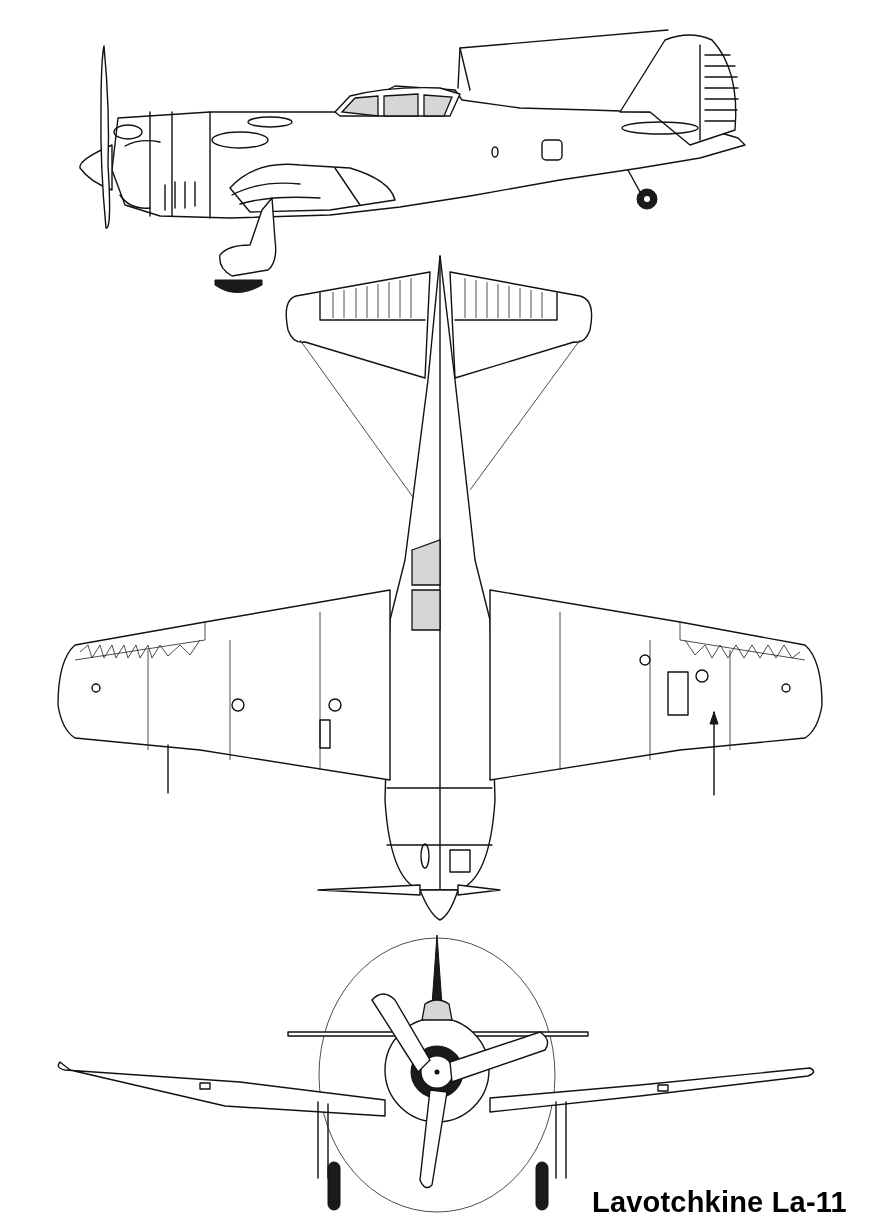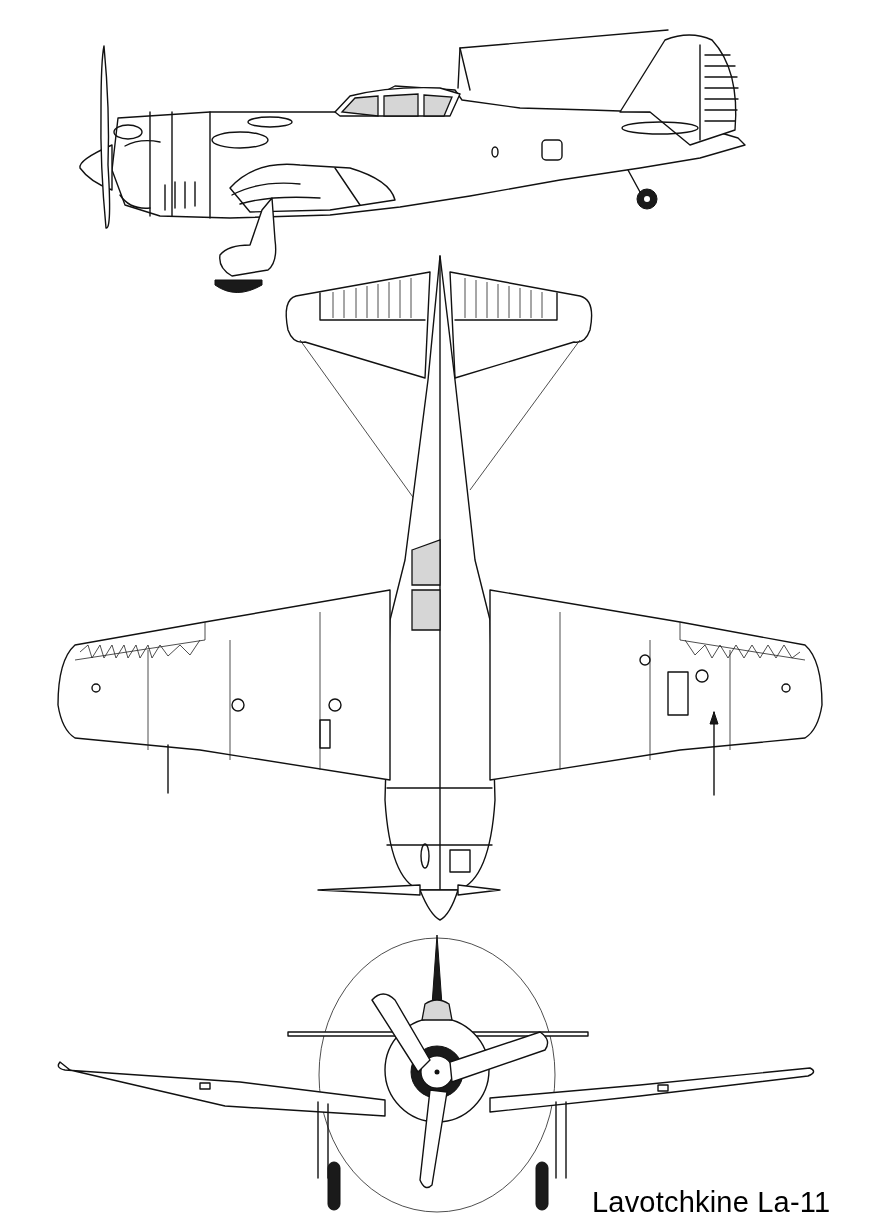--- a/index.html
+++ b/index.html
@@ -4,21 +4,21 @@
 <style>
   html,body{margin:0;padding:0;background:#ffffff;}
   body{width:873px;height:1229px;position:relative;overflow:hidden;font-family:"Liberation Sans",sans-serif;}
   .view{position:absolute;left:0;top:0;}
   svg{display:block;}
   .ln{fill:none;stroke:#111;stroke-width:1.4;stroke-linejoin:round;stroke-linecap:round;}
   .thin{fill:none;stroke:#222;stroke-width:0.8;}
   .fill{fill:#fff;stroke:#111;stroke-width:1.4;stroke-linejoin:round;}
   .glass{fill:#d6d6d6;stroke:#111;stroke-width:1.3;}
   .dark{fill:#1a1a1a;stroke:#111;stroke-width:1;}
-  .caption{position:absolute;left:592px;top:1186px;font-size:29px;font-weight:normal;color:#000;letter-spacing:0.2px;white-space:nowrap;}
+  .caption{position:absolute;left:592px;top:1186px;font-size:29px;font-weight:bold;color:#000;letter-spacing:0.2px;white-space:nowrap;}
 </style>
 </head>
 <body>
 
 <div class="view">
 <svg width="873" height="310" viewBox="0 0 873 310">
 
   <path class="fill" d="M118,118 L210,112 L345,112 L395,86 L455,90 L462,100 L520,108 L590,110 L650,112 L738,138 L745,145 L700,158 L640,168 L560,180 L470,196 L400,207 L330,215 L230,218 L160,216 L125,205 L112,170 Z"></path>
 
   <path class="ln" d="M210,112 L210,218"></path>

